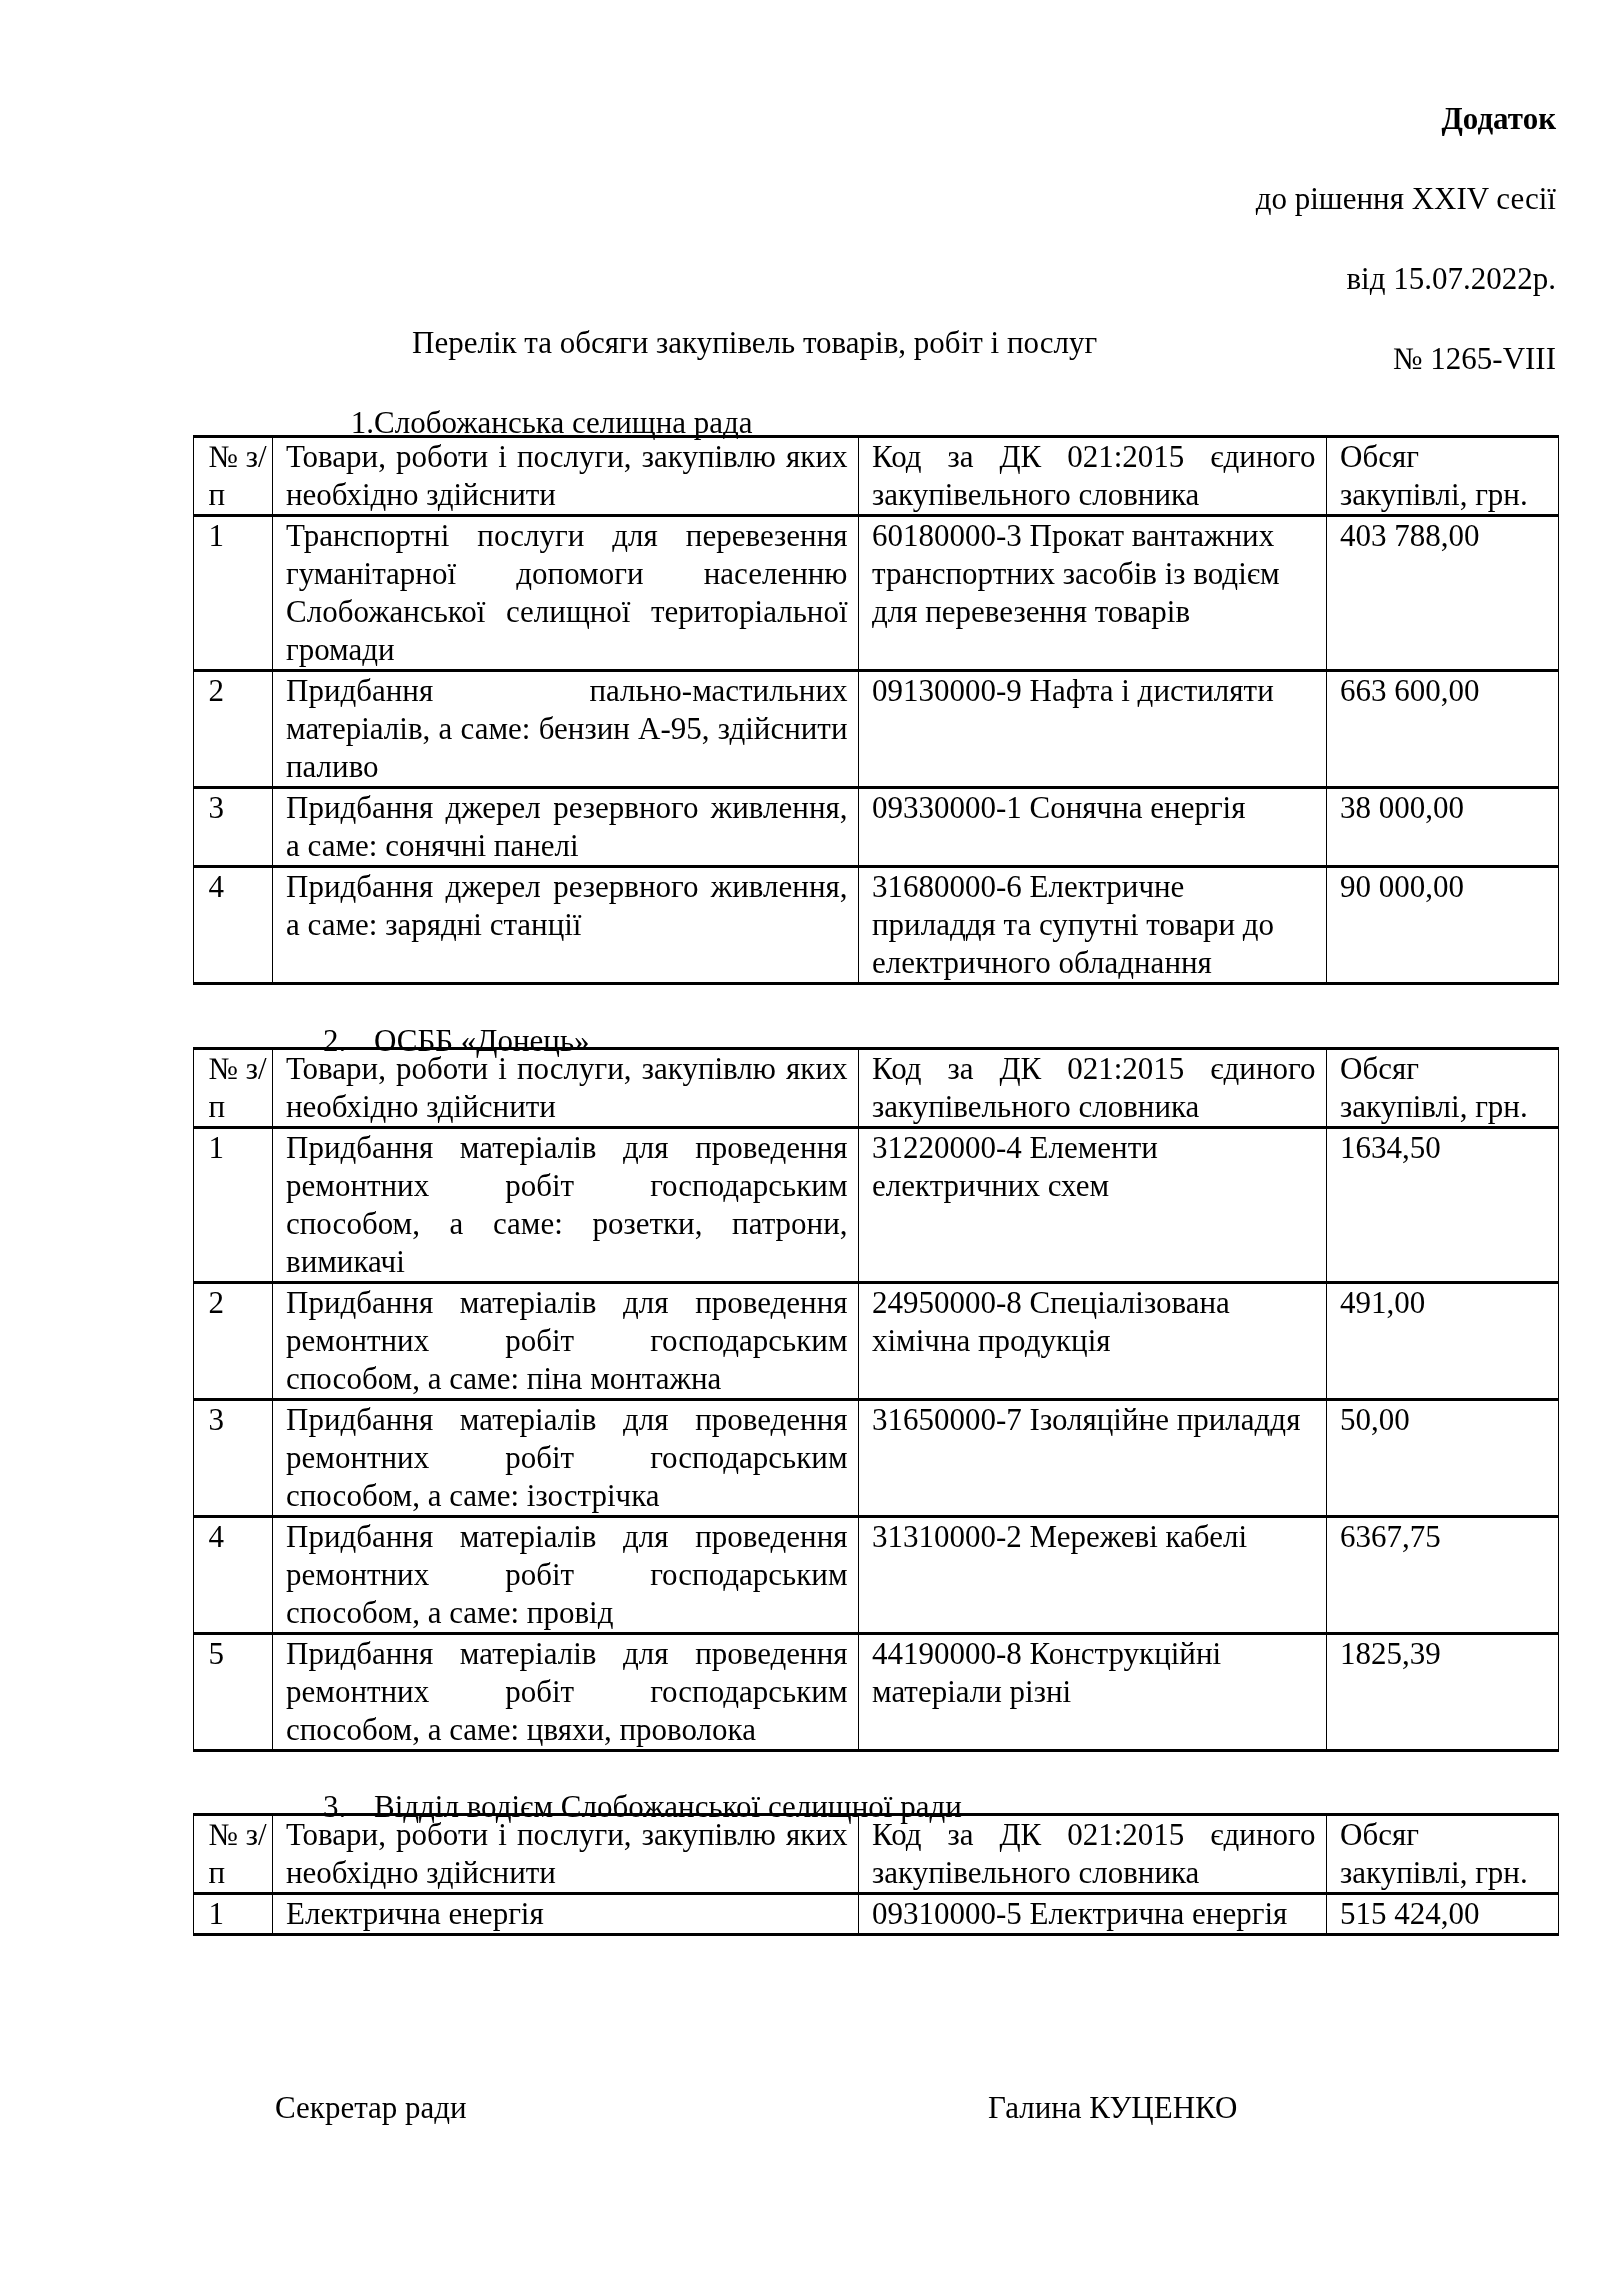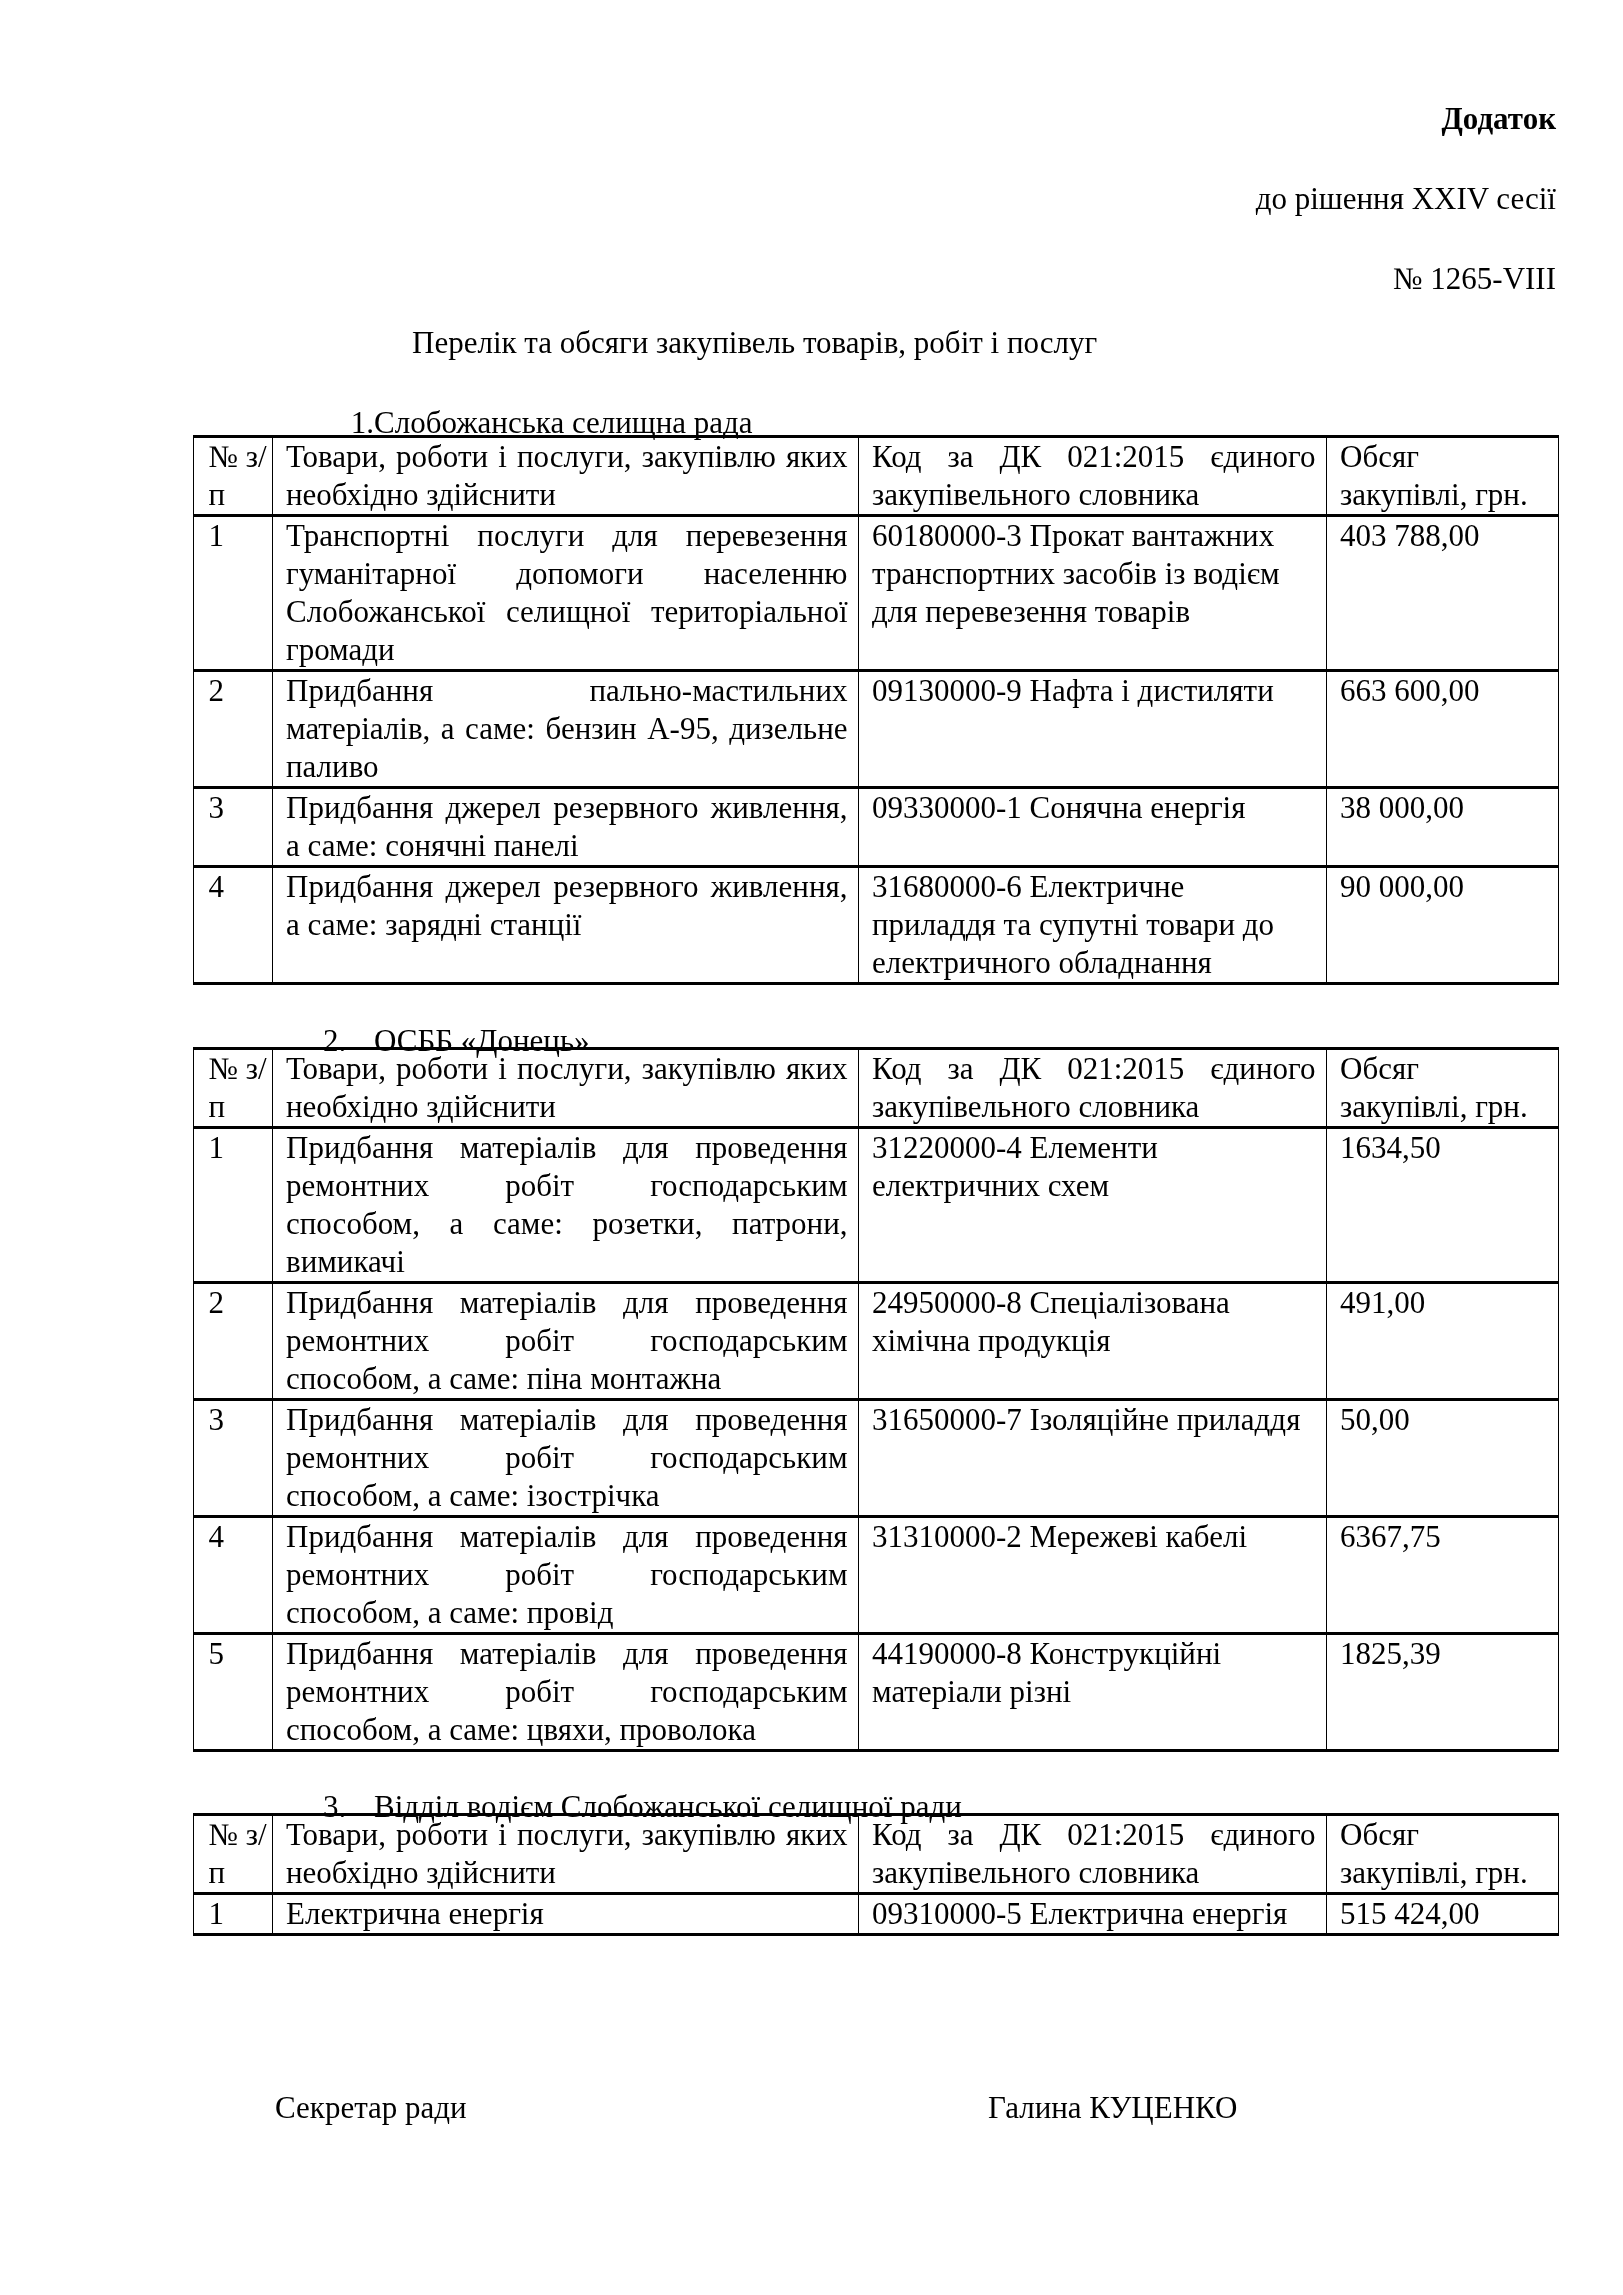--- a/index.html
+++ b/index.html
@@ -45,20 +45,21 @@
   td.just { text-align: justify; text-align-last: left; }
   .signature-left { position: absolute; left: 275px; top: 2089px; white-space: nowrap; }
   .signature-right { position: absolute; left: 988px; top: 2089px; white-space: nowrap; }
 </style>
 </head>
 <body>
 
 <div class="header-block">
   <div class="header-title">Додаток</div>
   <div>до рішення XXIV сесії</div>
+  <div>від 15.07.2022р.</div>
   <div>№ 1265-VIII</div>
 </div>
 
 <div class="doc-title">Перелік та обсяги закупівель товарів, робіт і послуг</div>
 
 <div class="section-heading" style="top:404px;text-align:right;">
   <span class="num">1.</span><span>Слобожанська селищна рада</span>
 </div>
 <table class="proc" style="top:435px;">
   <colgroup>
@@ -75,21 +76,21 @@
     <td>Обсяг закупівлі, грн.</td>
   </tr>
   <tr class="rowsep">
     <td class="idx">1</td>
     <td class="just">Транспортні послуги для перевезення гуманітарної допомоги населенню Слобожанської селищної територіальної громади</td>
     <td>60180000-3 Прокат вантажних транспортних засобів із водієм для перевезення товарів</td>
     <td>403 788,00</td>
   </tr>
   <tr class="rowsep">
     <td class="idx">2</td>
-    <td class="just">Придбання пально-мастильних матеріалів, а саме: бензин А-95, дизельне паливо</td>
+    <td class="just">Придбання пально-мастильних матеріалів, а саме: бензин А-95, здійснити паливо</td>
     <td>09130000-9 Нафта і дистиляти</td>
     <td>663 600,00</td>
   </tr>
   <tr class="rowsep">
     <td class="idx">3</td>
     <td class="just">Придбання джерел резервного живлення, а саме: сонячні панелі</td>
     <td>09330000-1 Сонячна енергія</td>
     <td>38 000,00</td>
   </tr>
   <tr class="rowsep">

